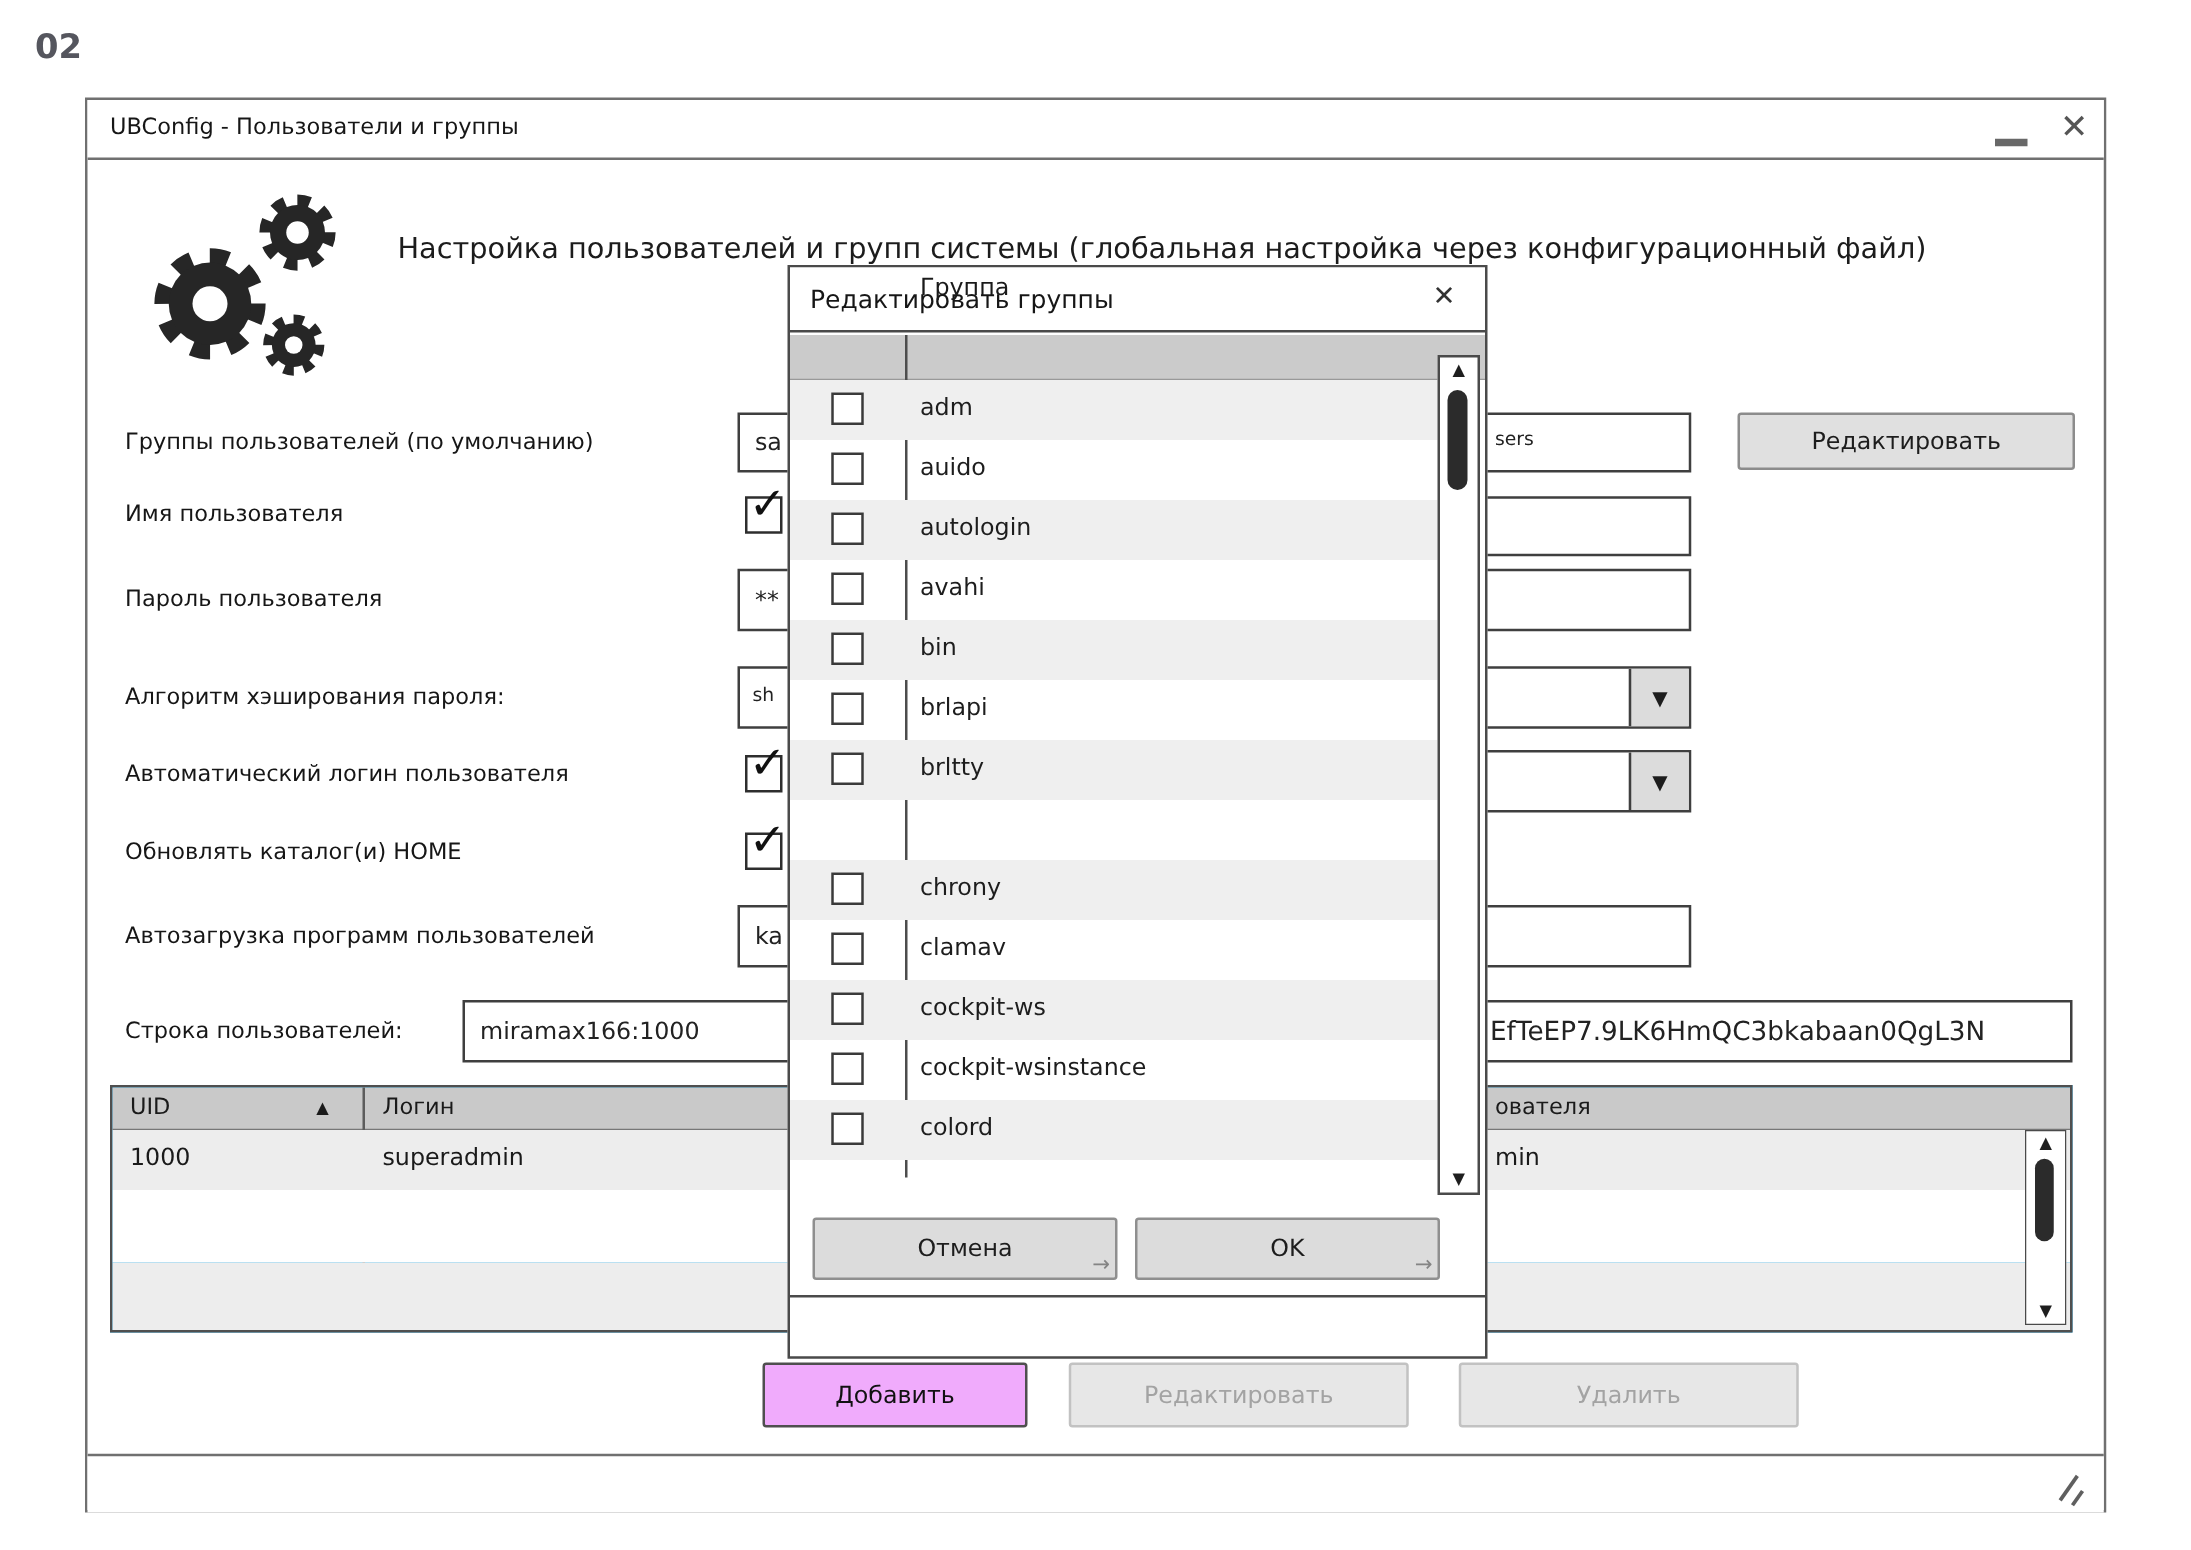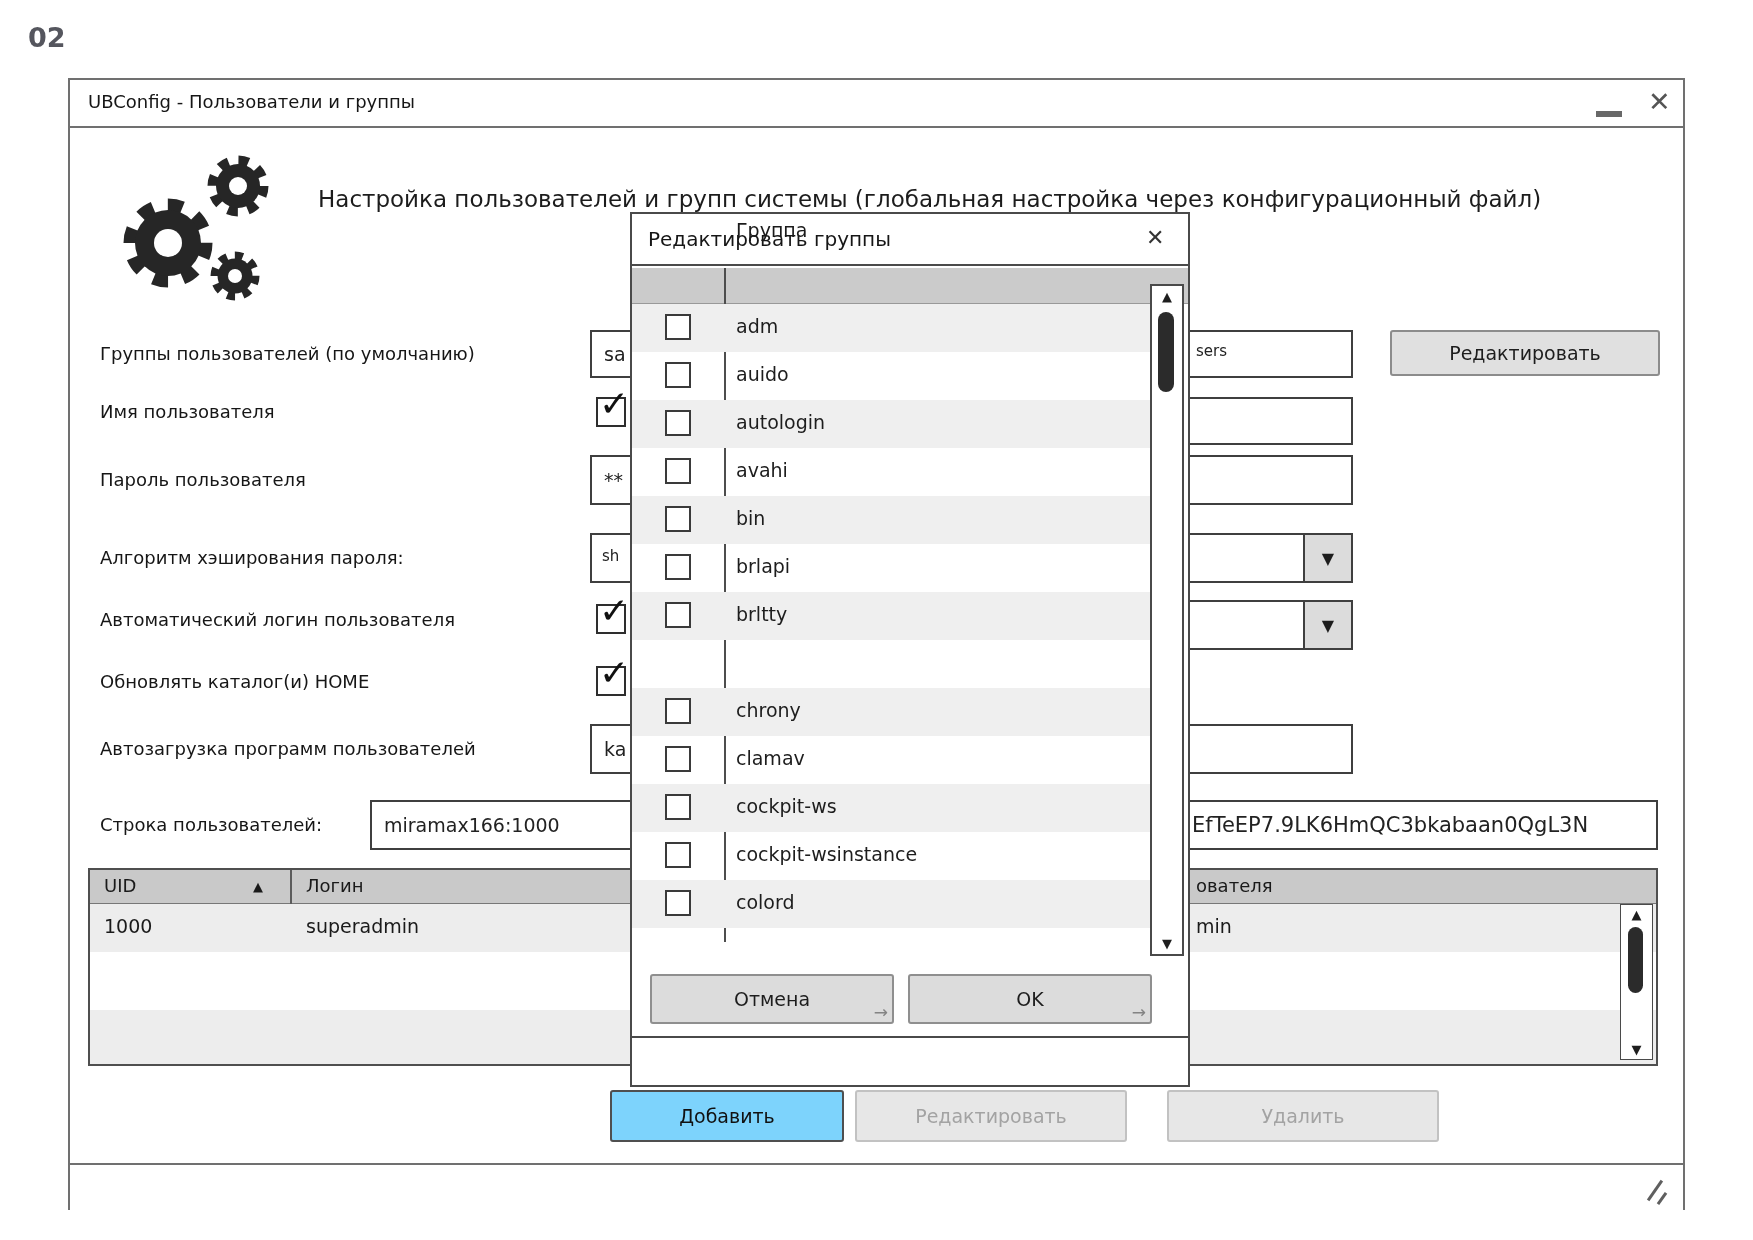--- a/index.html
+++ b/index.html
@@ -35,21 +35,21 @@
   .utable{left:88px;top:868px;width:1566px;height:194px;border:2px solid #4f4f4f;background:#0ea5e9}
   .uhead{position:absolute;left:0;top:0;width:100%;height:34px;background:#c9c9c9;border-bottom:1.5px solid #777;box-sizing:border-box}
   .ucell{position:absolute;font-size:18px;color:#1a1a1a;white-space:nowrap}
   .udiv{position:absolute;top:0;bottom:0;width:1.5px;background:#5c5c5c}
   .urow{position:absolute;left:0;width:100%}
   .urow .ucell{font-size:19px}
   .sbar{position:absolute;border:1.5px solid #4a4a4a;background:#fff;box-sizing:border-box}
   .sarrow{position:absolute;left:0;right:0;text-align:center;font-size:13px;color:#1e1e1e;line-height:1;cursor:pointer}
   .sthumb{position:absolute;background:#2b2b2b;border-radius:8px;cursor:pointer}
   
-  .btn-add{left:610px;top:1090px;width:234px;height:52px;background:#7dd3fc;border:2.5px solid #4f4f4f;color:#111}
+  .btn-add{left:610px;top:1090px;width:212px;height:52px;background:#f0abfc;border:2.5px solid #4f4f4f;color:#111}
   .btn-dis{background:#e7e7e7;border:2px solid #c2c2c2;color:#a3a3a3}
   .btn-edit2{left:855px;top:1090px;width:272px;height:52px}
   .btn-del{left:1167px;top:1090px;width:272px;height:52px}
   
   .statusbar{left:70px;top:1163px;width:1613px;height:45px;border-top:2px solid #707070;background:#fff}
   .grip-line{position:absolute;background:#5f5f5f;height:3px;transform:rotate(-55deg)}
   
   .dialog{left:630px;top:212px;width:556px;height:871px;border:2px solid #4a4a4a;background:#fff;z-index:50}
   .dlg-titlebar{position:absolute;left:0;top:0;width:100%;height:52px;border-bottom:2px solid #4a4a4a;box-sizing:border-box;background:#fff}
   .dlg-title{position:absolute;left:16px;top:13px;font-size:20px;color:#161616}

